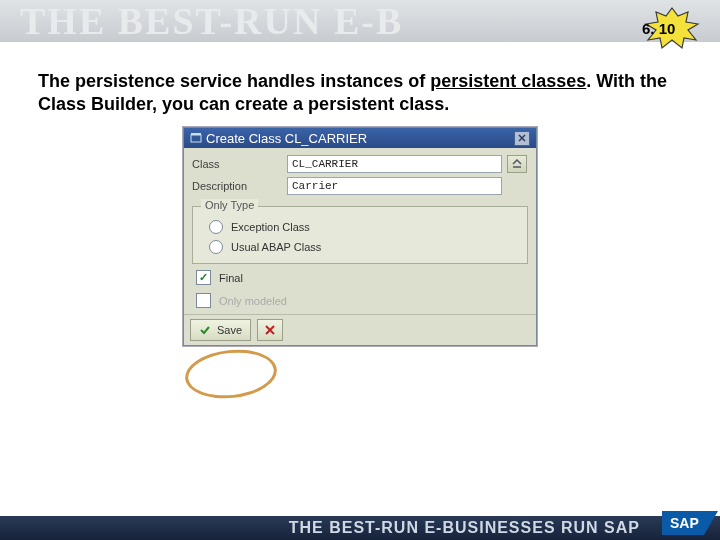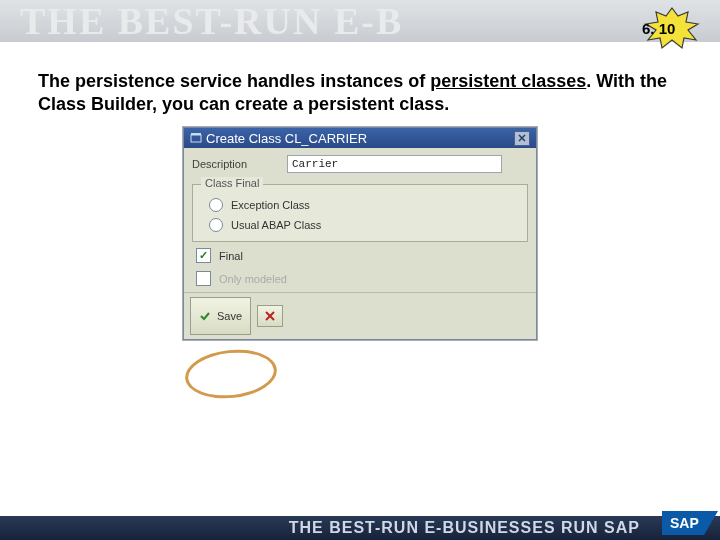--- a/index.html
+++ b/index.html
@@ -166,21 +166,21 @@
   .btnbar {
     display:flex; align-items:center; gap:6px;
     padding:4px 6px;
     border-top:1px solid #b8bca8;
   }
   .btn {
     height:20px;
     border:1px solid #9aa088;
     background: linear-gradient(to bottom,#f1f3e2,#d8dcc4);
     display:flex; align-items:center;
-    padding:8px 8px; gap:6px;
+    padding:0 8px; gap:6px;
     font-size:11px; color:#333;
   }
   .circle-highlight {
     position:absolute;
     border:3px solid #d29a4a;
     border-radius:50%;
     width:86px; height:42px;
     left:185px; top:350px;
     transform: rotate(-6deg);
     pointer-events:none;
@@ -234,27 +234,39 @@
       </div>
       <div class="dlg-close">
         <svg width="8" height="8">
             <line x1="1" y1="1" x2="7" y2="7" stroke="#2a3a5a" stroke-width="1.5"></line>
             <line x1="7" y1="1" x2="1" y2="7" stroke="#2a3a5a" stroke-width="1.5"></line>
           </svg>
       </div>
     </div>
     <div class="dlg-body">
       <div class="row">
+        <div class="label">Class</div>
+        <div class="field">CL_CARRIER</div>
+        <div class="after">
+          <div class="help-btn">
+            <svg width="12" height="10">
+              <polyline points="2,5 6,1 10,5" fill="none" stroke="#556" stroke-width="1.5"></polyline>
+              <line x1="2" y1="8" x2="10" y2="8" stroke="#556" stroke-width="1.5"></line>
+            </svg>
+          </div>
+        </div>
+      </div>
+      <div class="row">
         <div class="label">Description</div>
         <div class="field">Carrier</div>
         <div class="after"></div>
       </div>
 
       <div class="panel">
-        <div class="panel-title">Class Final</div>
+        <div class="panel-title">Only Type</div>
         <div class="radio-list">
           <div class="radio-row">
             <div class="radio"></div>
             <span>Exception Class</span>
           </div>
           <div class="radio-row">
             <div class="radio"></div>
             <span>Usual ABAP Class</span>
           </div>
         </div>

